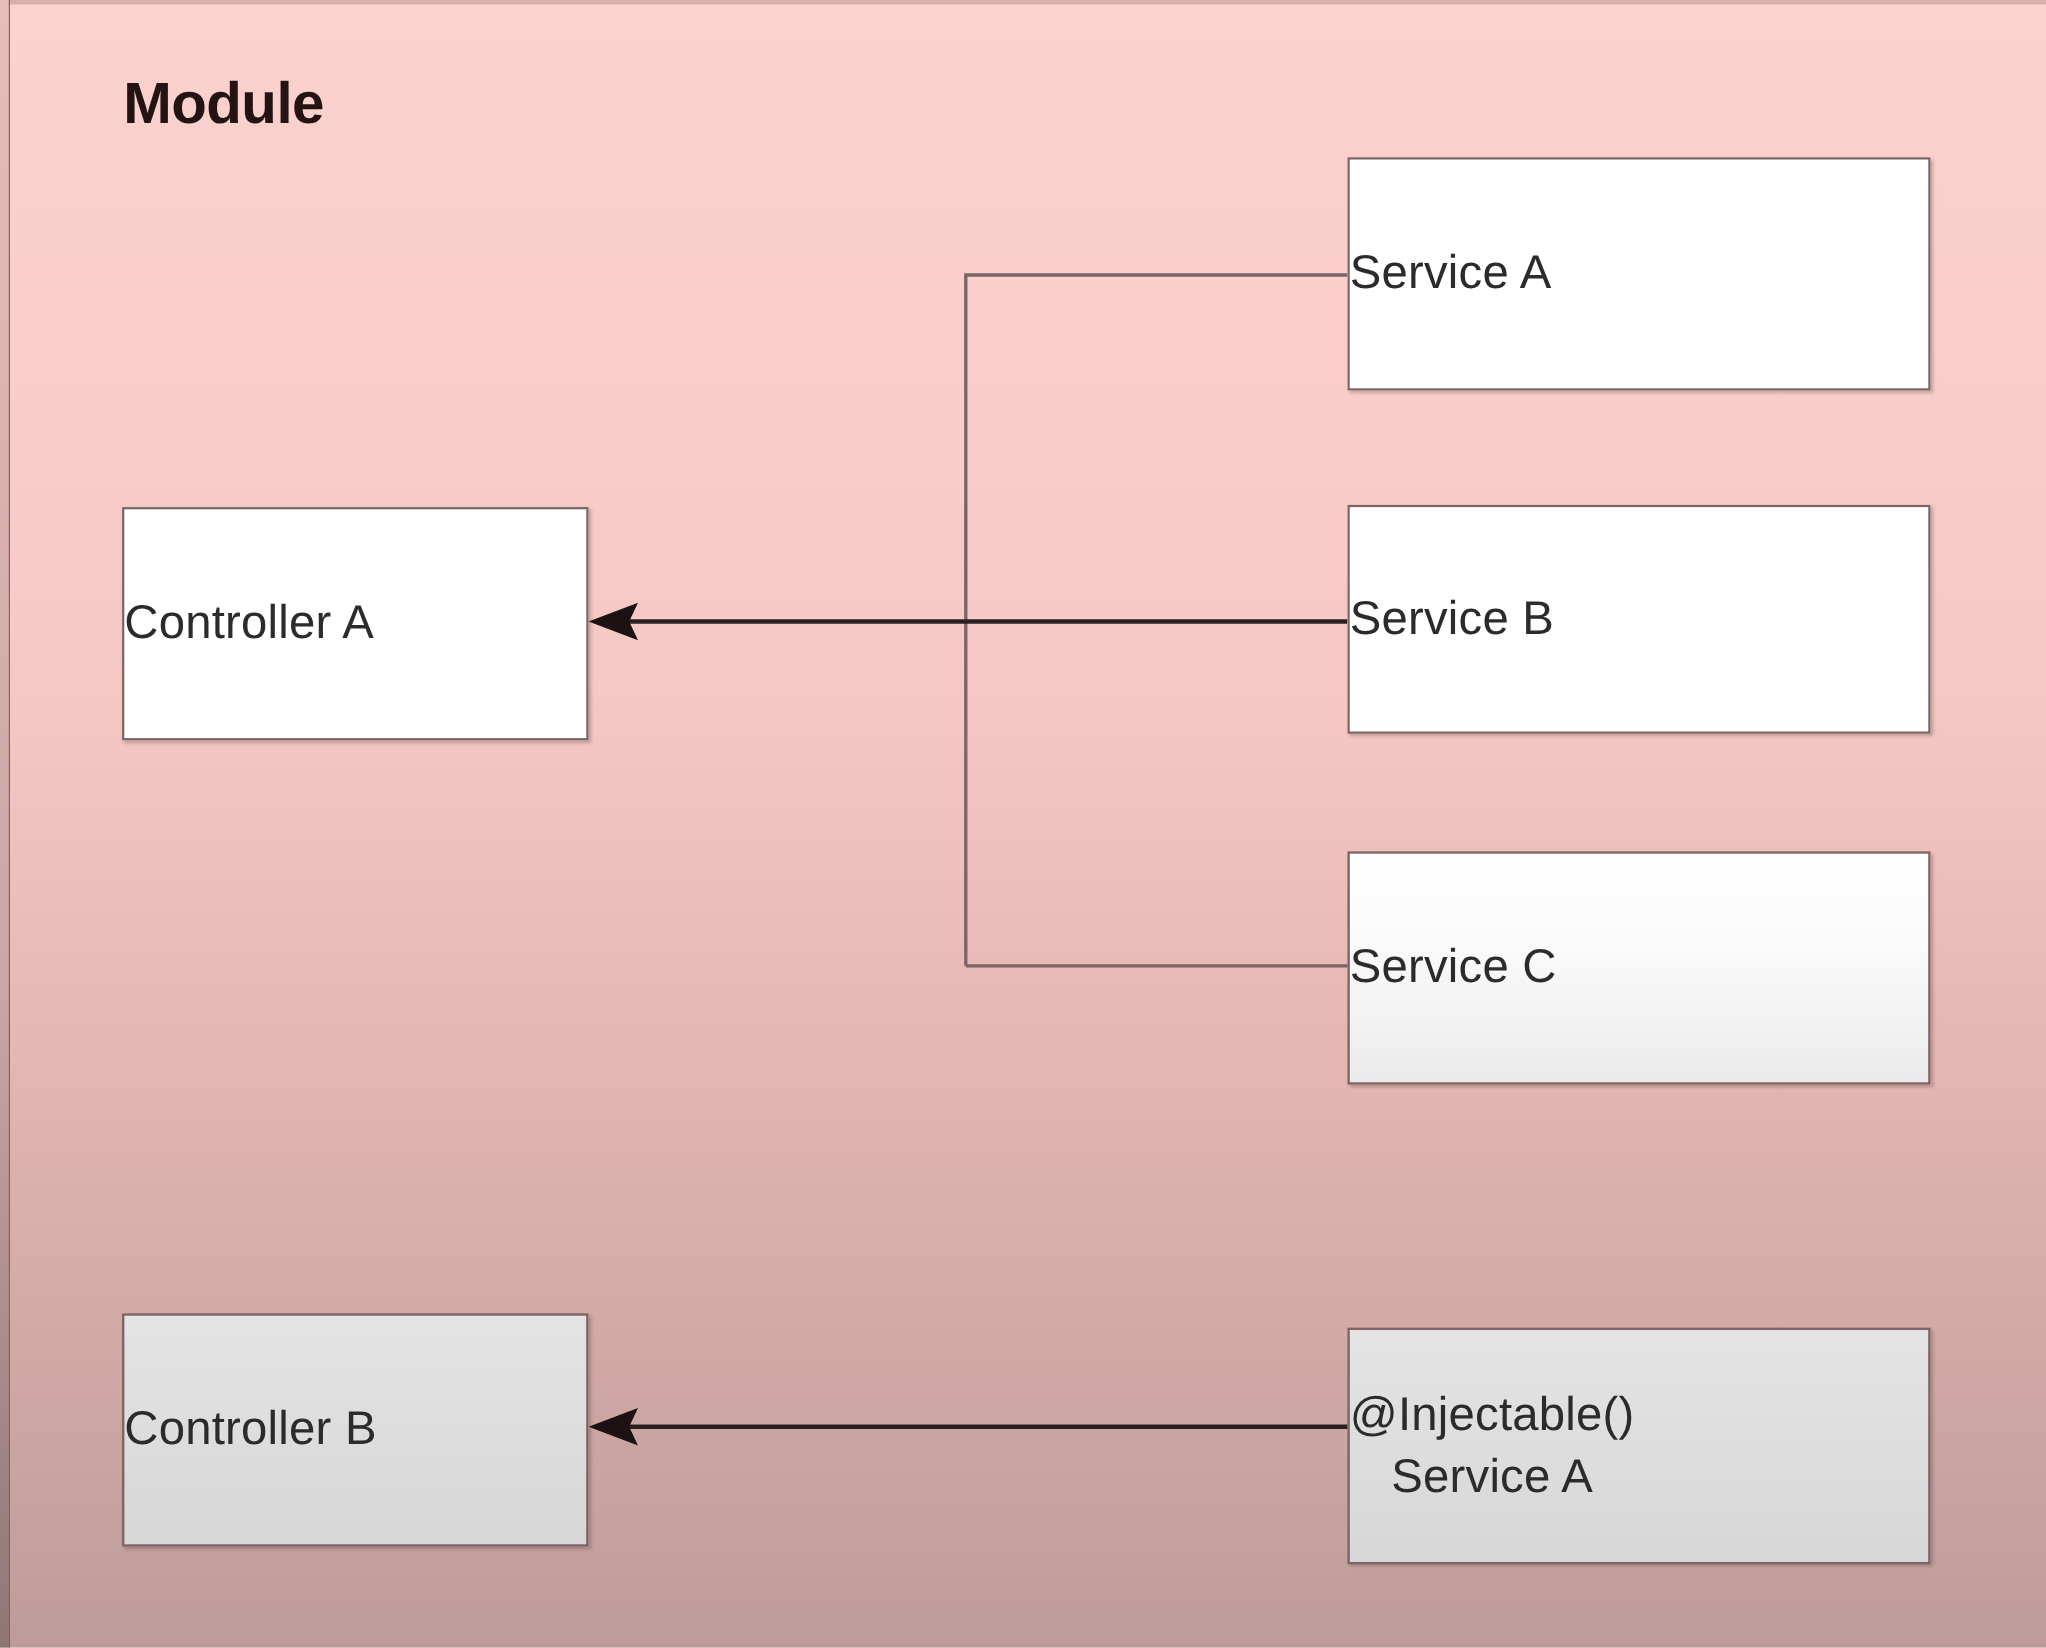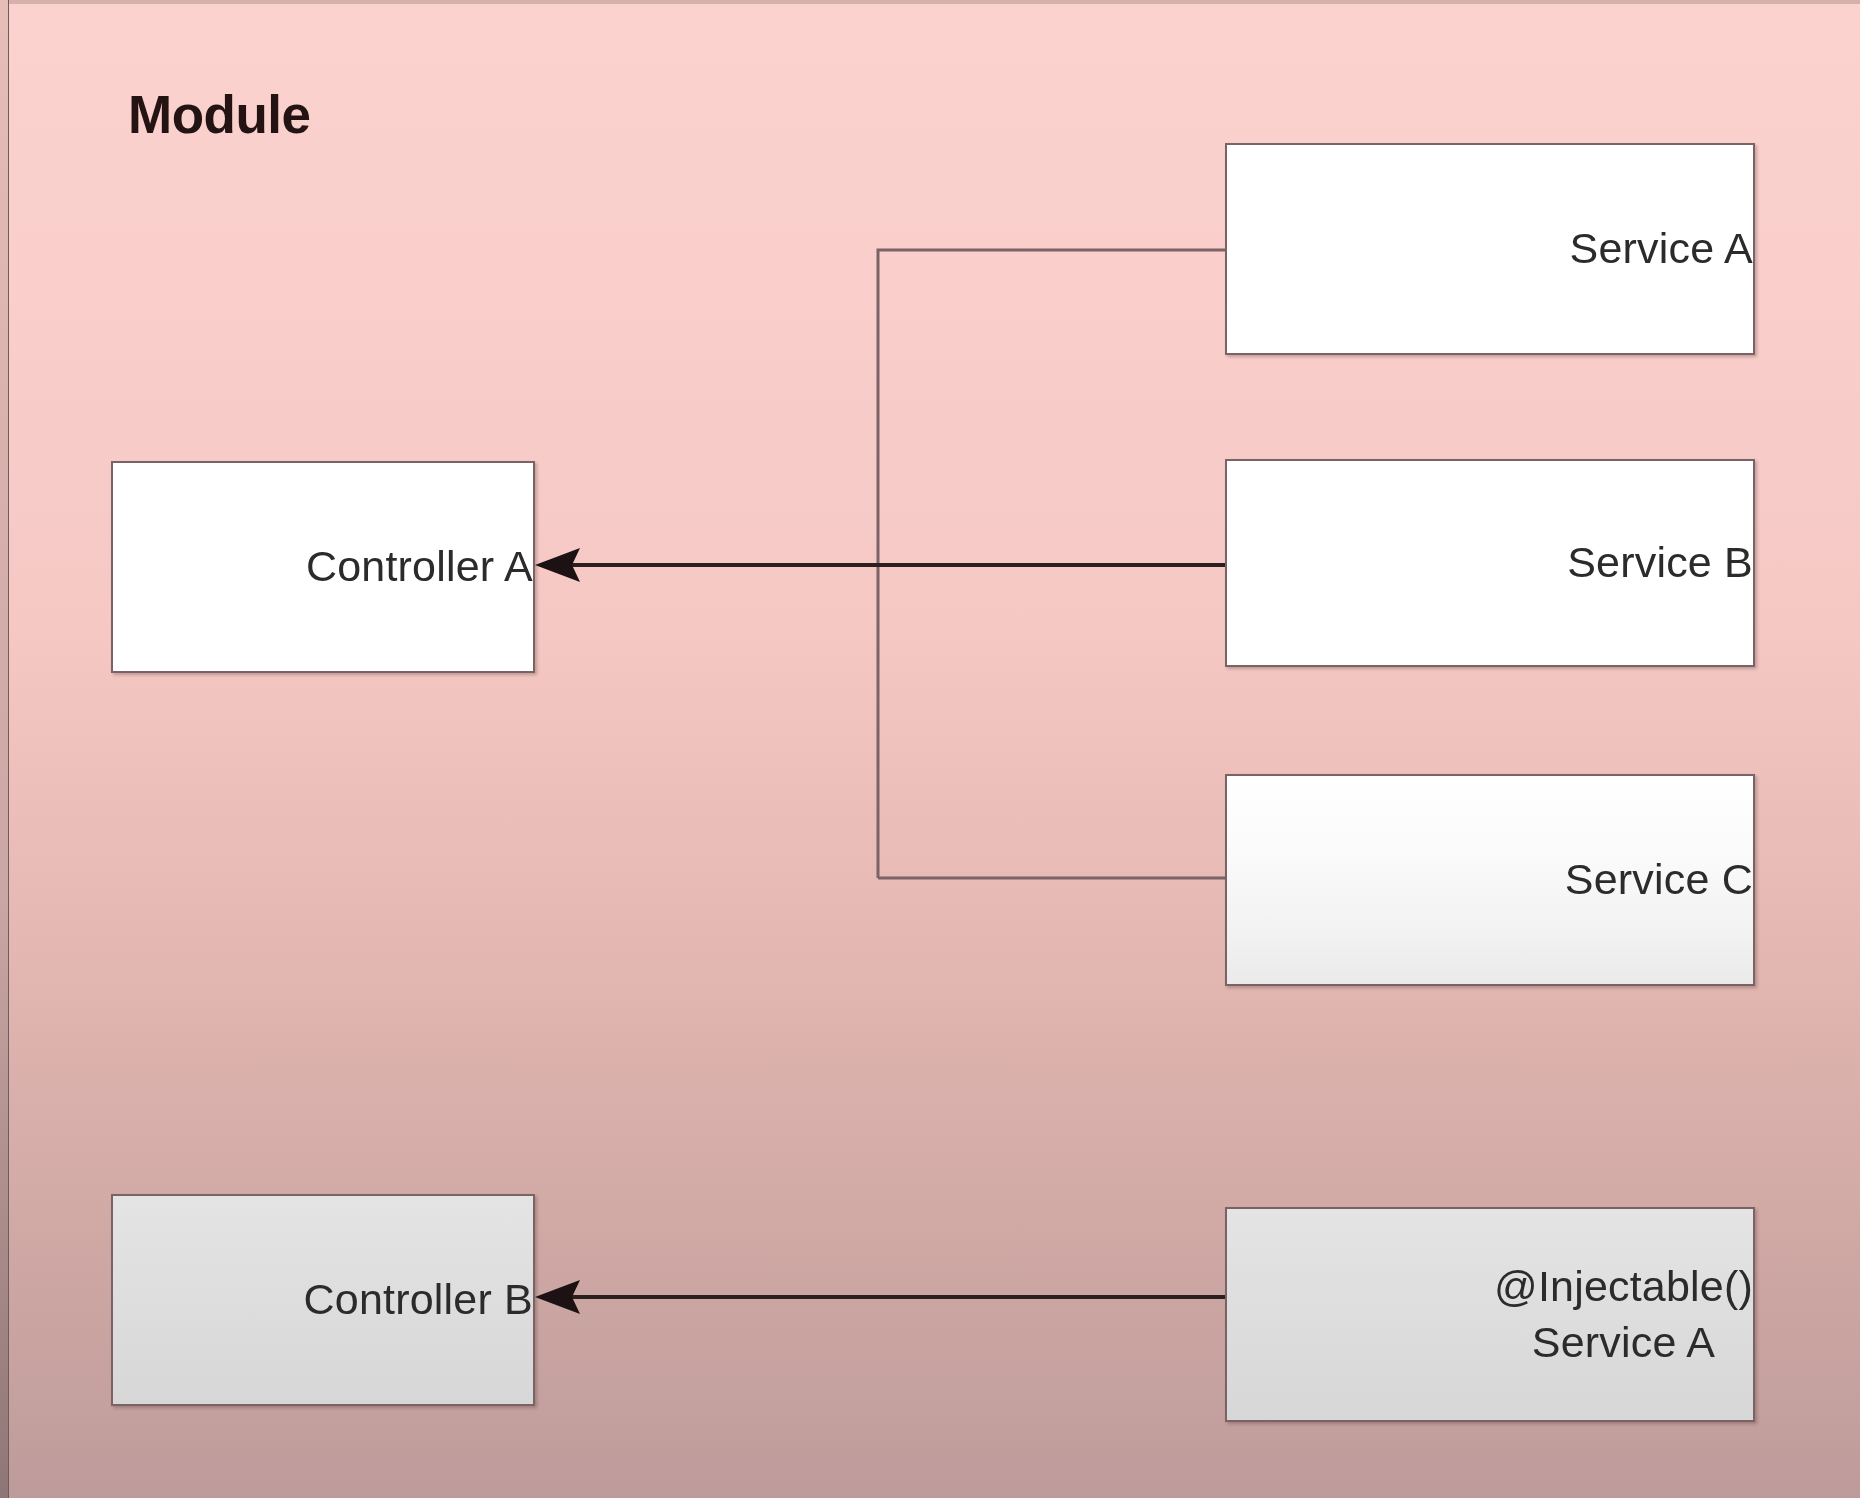--- a/index.html
+++ b/index.html
@@ -40,38 +40,37 @@
     left: 0;
     top: 0;
     width: 100%;
     height: 4px;
     background: #d6b0ac;
   }
 
   
   #module-title {
     position: absolute;
-    left: 128px;
+    left: 112px;
     top: 64px;
     font-size: 53px;
     font-weight: bold;
     color: #231313;
     letter-spacing: -0.5px;
     white-space: nowrap;
-    margin-top: 20px;
   }
 
   
   .node {
     position: absolute;
     box-sizing: border-box;
     border: 2px solid #7a6265;
     display: flex;
     align-items: center;
-    justify-content: flex-end;
+    justify-content: flex-start;
     text-align: center;
     color: #2b2b2b;
     font-size: 43px;
     line-height: 1.28;
     letter-spacing: 0.2px;
     box-shadow: 2px 2px 3px rgba(60,40,40,0.28);
   }
   .node .label { display: block; }
 
   .fill-white {

